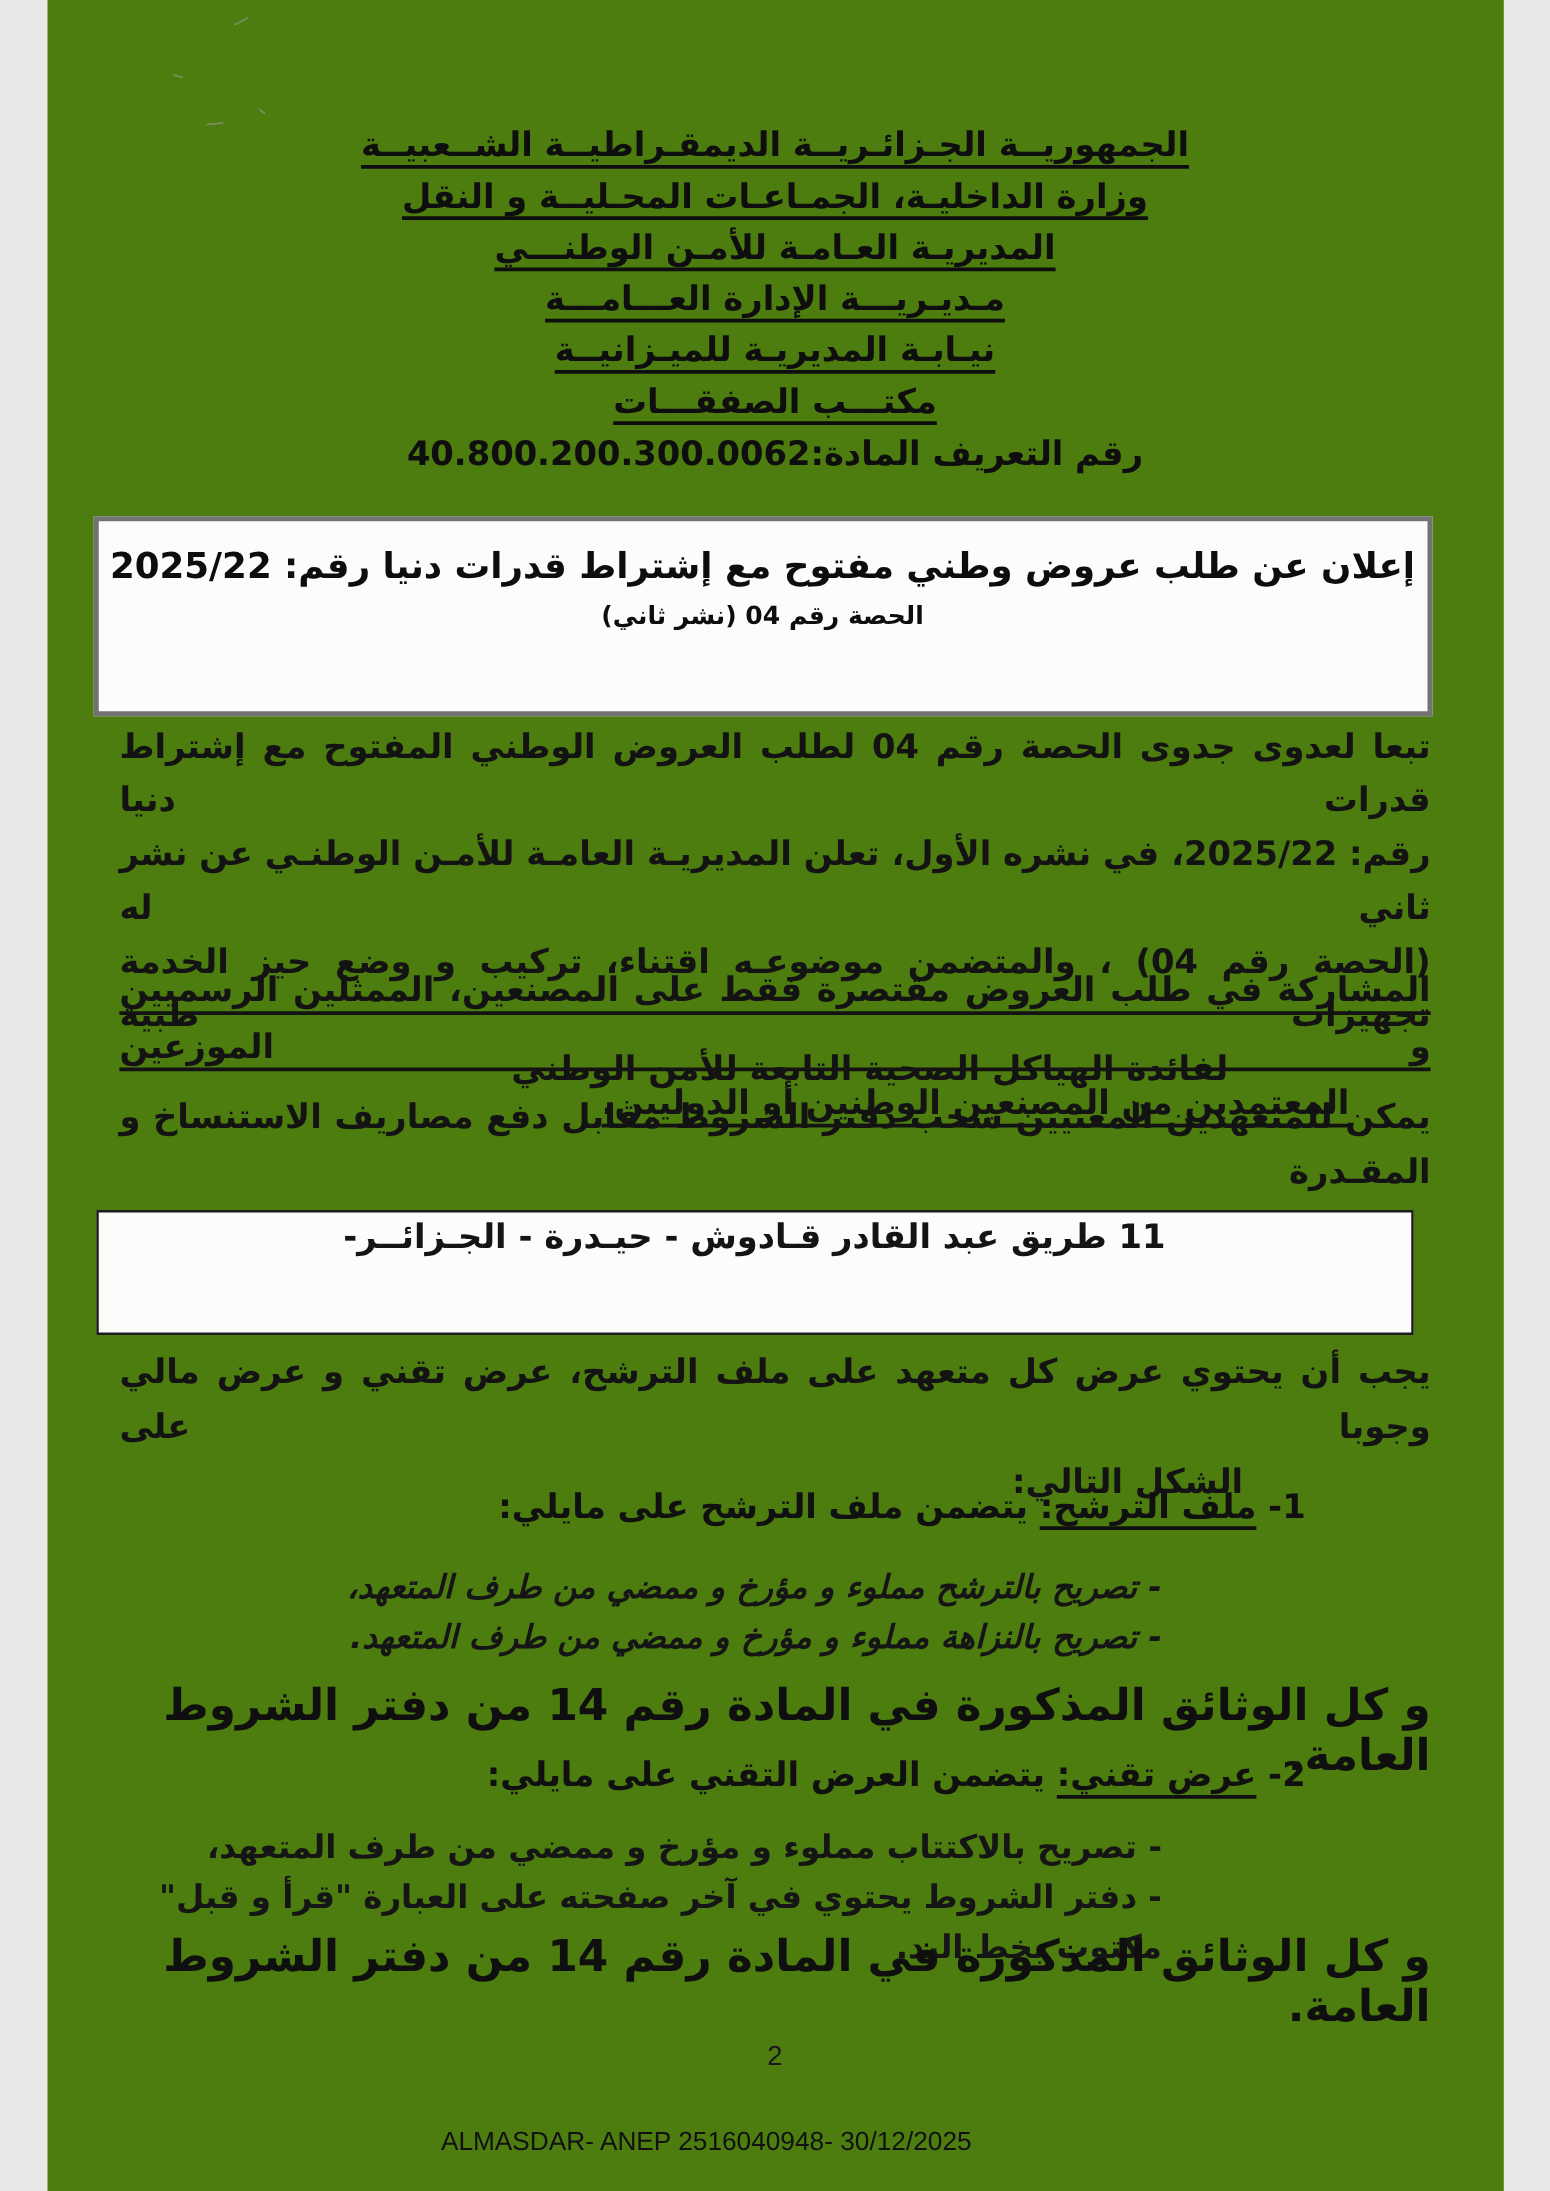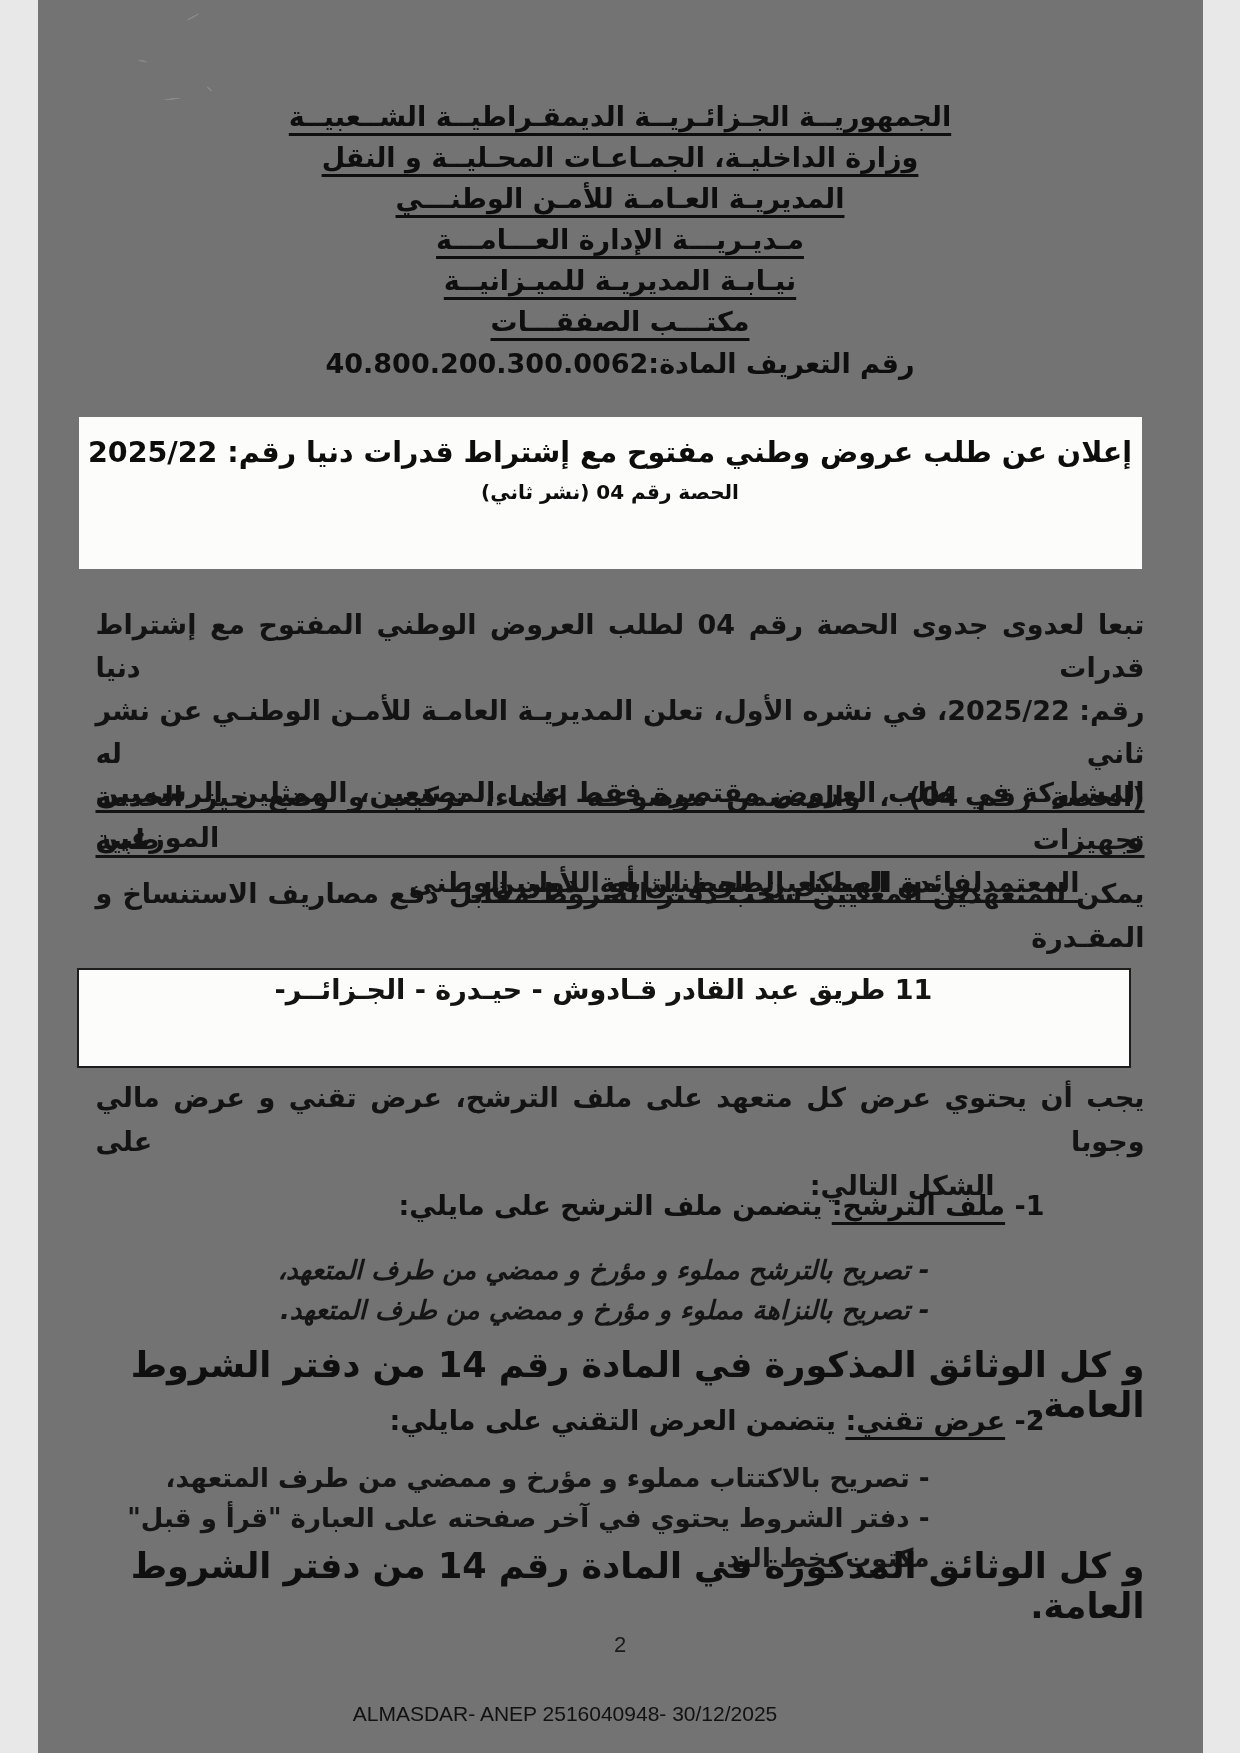--- a/index.html
+++ b/index.html
@@ -1,20 +1,20 @@
 <!DOCTYPE html>
 <html lang="ar"><head>
 <meta charset="utf-8">
 <style>
   html,body{margin:0;padding:0;background:#e8e8e8;}
   .page{
     position:relative;
     width:1165px;height:1753px;
     margin:0 auto;
-    background:#737373;
+    background:#4d7c0f;
     font-family:"DejaVu Sans",sans-serif;
     color:#141414;
     overflow:hidden;
   }
   .rtl{direction:rtl;unicode-bidi:plaintext;}
   .abs{position:absolute;right:58px;left:58px;}
   
   .art{position:absolute;border-top:2px solid #9a9a9a;border-radius:60%;opacity:.55;}
   .art1{left:148px;top:16px;width:14px;transform:rotate(-28deg);}
   .art2{left:100px;top:60px;width:9px;transform:rotate(14deg);}
@@ -32,21 +32,21 @@
   
   .box{position:absolute;background:#fcfcfb;}
   .box1{top:413px;right:57px;width:1063px;height:152px;border:4px solid #737373;text-align:center;}
   .b1l1{margin-top:19px;font-size:28.5px;font-weight:700;color:#0d0d0d;}
   .b1l2{margin-top:11px;font-size:20px;font-weight:700;color:#0d0d0d;}
 
   
   .para{font-size:27px;font-weight:700;line-height:43px;color:#131313;}
   .just{text-align:justify;text-align-last:justify;}
   .cont{width:fit-content;}
-  .intro{top:603px;}
+  .intro{top:576px;}
   .intro-tail{margin-right:162px;}
   .participation{top:770px;line-height:45px;}
   .participation .u{
     text-decoration:underline;text-decoration-thickness:2.5px;text-underline-offset:8px;
   }
   .part-tail{margin-right:65px;}
   .fees{top:872px;line-height:44px;}
   .fees-tail{margin-right:70px;}
 
   .box2{top:968px;right:72px;width:1050px;height:96px;border:2px solid #1d1d1d;text-align:center;}

